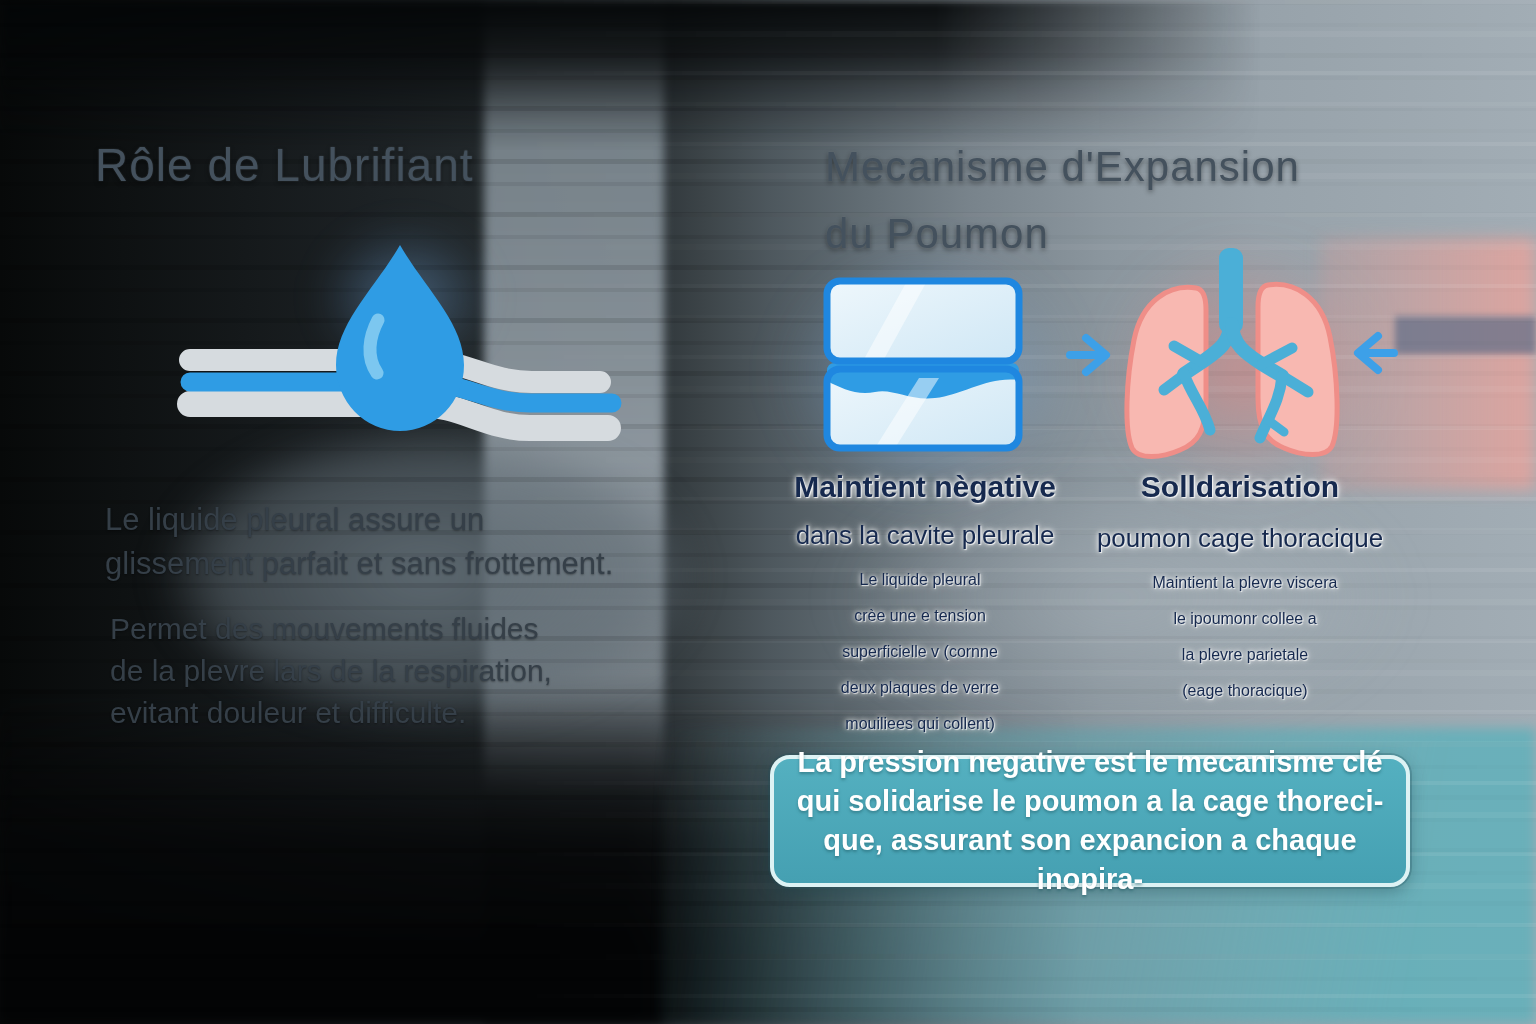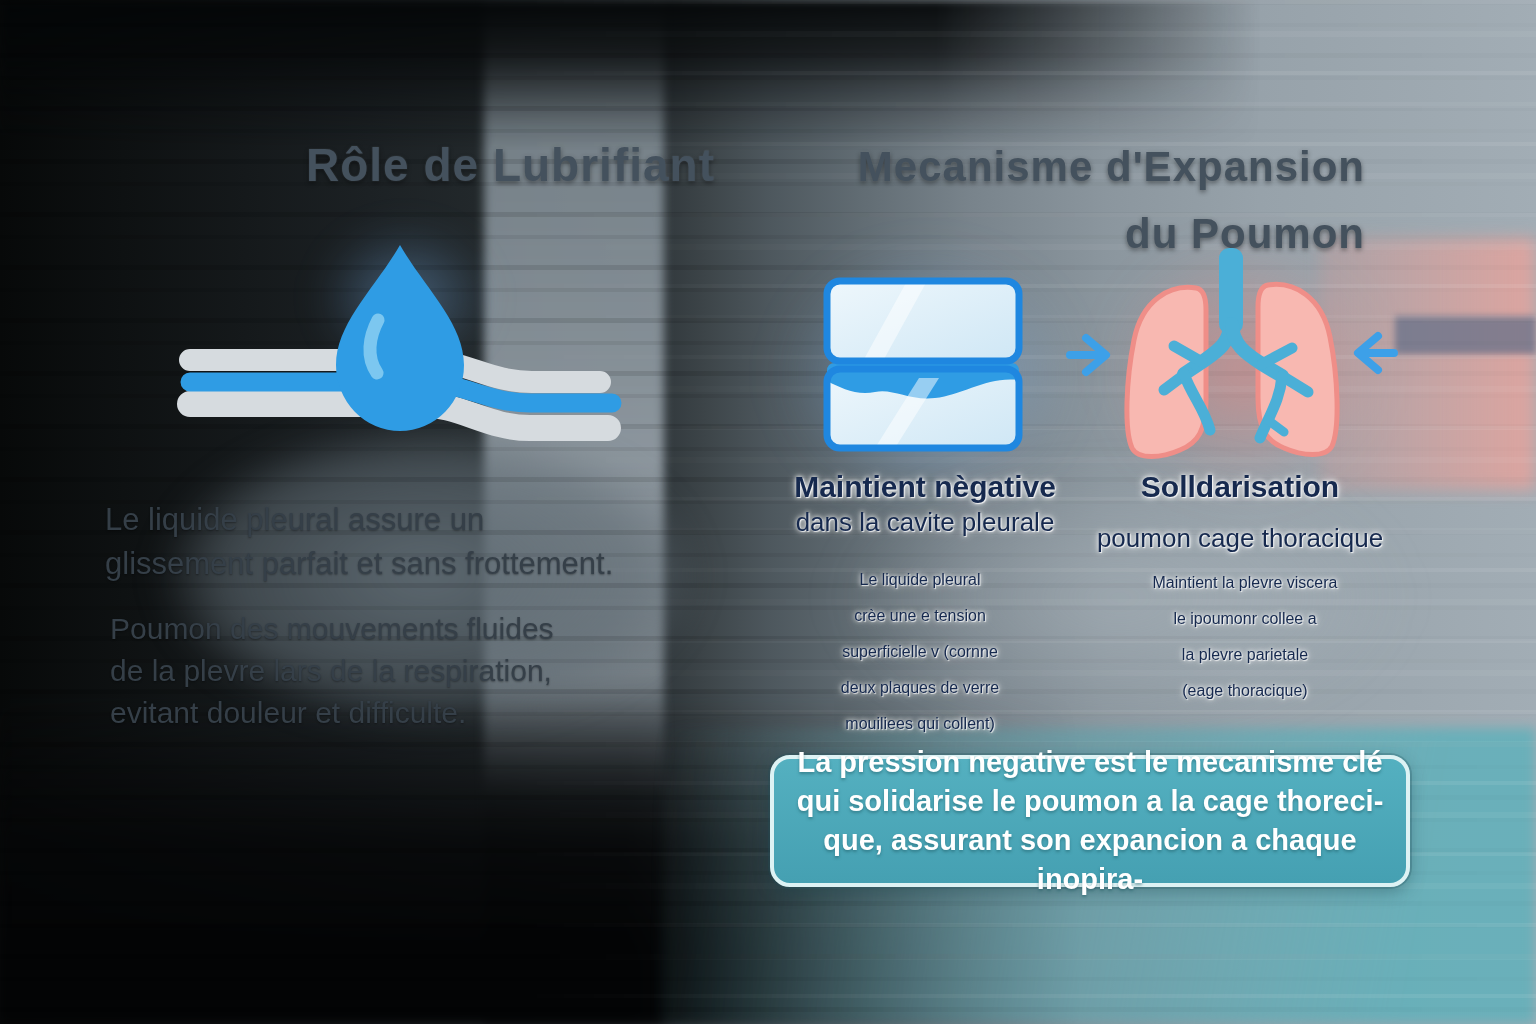--- a/index.html
+++ b/index.html
@@ -43,34 +43,34 @@
       rgba(0,0,0,.08) 23px 27px,transparent 27px 53px);
     -webkit-mask-image:linear-gradient(90deg,#000 0 45%,rgba(0,0,0,.4) 62%,rgba(0,0,0,.15) 100%);
     mask-image:linear-gradient(90deg,#000 0 45%,rgba(0,0,0,.4) 62%,rgba(0,0,0,.15) 100%);}
   .streaks-light{left:0;top:0;width:100%;height:100%;
     background:repeating-linear-gradient(180deg,rgba(255,255,255,.08) 0 4px,transparent 4px 31px,
       rgba(255,255,255,.05) 31px 37px,transparent 37px 71px);
     -webkit-mask-image:linear-gradient(90deg,transparent 0 32%,rgba(255,255,255,.6) 55%,#fff 80%);
     mask-image:linear-gradient(90deg,transparent 0 32%,rgba(255,255,255,.6) 55%,#fff 80%);}
   
   .ml{white-space:pre-line;}
-  .title{font-weight:700;color:#44515d;text-align:right;letter-spacing:1px;
+  .title{font-weight:400;color:#44515d;text-align:left;letter-spacing:1px;
     text-shadow:0 2px 5px rgba(0,0,0,.45),0 0 2px rgba(200,215,225,.2);}
   .left-title{left:95px;top:138px;width:620px;font-size:46px;}
   .right-title{left:825px;top:133px;width:540px;font-size:42px;line-height:67px;}
   .left-par{color:#353f48;text-align:left;font-weight:500;
     text-shadow:0 1px 2px rgba(0,0,0,.35);}
   .par1{left:105px;top:498px;width:610px;font-size:31px;line-height:44px;}
   .par2{left:110px;top:608px;width:580px;font-size:30px;line-height:42px;}
   .navy{color:#16294e;text-align:center;
     text-shadow:0 0 4px rgba(255,255,255,.95),0 0 9px rgba(255,255,255,.75),1px 1px 1px rgba(255,255,255,.8);}
   .col-head{font-size:30px;font-weight:700;}
   .col-sub{font-size:26px;font-weight:500;}
   .head1{left:785px;top:470px;width:280px;}
-  .sub1{left:775px;top:507px;width:300px;}
+  .sub1{left:775px;top:520px;width:300px;}
   .head2{left:1090px;top:470px;width:300px;}
   .sub2{left:1075px;top:507px;width:330px;margin-top:16px;}
   .col-body{font-size:16px;line-height:36px;font-weight:500;}
   .body1{left:770px;top:562px;width:300px;}
   .body2{left:1085px;top:565px;width:320px;}
   .callout{left:770px;top:755px;width:640px;height:132px;border-radius:20px;
     background:linear-gradient(180deg,#54b0c0,#45a0b2);border:4px solid #ddf2f4;
     box-shadow:0 0 0 2px rgba(30,80,90,.25),0 5px 16px rgba(20,60,70,.35);
     display:flex;align-items:center;justify-content:center;box-sizing:border-box;}
   .callout-text{font-size:29px;line-height:39px;font-weight:700;color:#ffffff;text-align:center;
@@ -103,21 +103,21 @@
     <path d="M30,179 H258 C302,179 326,203 370,203 H448" stroke="#d6dbdf" stroke-width="26" fill="none" stroke-linecap="round"></path>
     <path d="M30,135 H262 C306,135 328,157 372,157 H440" stroke="#d6dbdf" stroke-width="22" fill="none" stroke-linecap="round"></path>
     <path d="M30,157 H260 C304,157 326,178 370,178 H452" stroke="#2f9ce4" stroke-width="19" fill="none" stroke-linecap="round"></path>
 
     <path d="M240,20 C216,62 176,98 176,140 A64,66 0 1 0 304,140 C304,98 264,62 240,20 Z" fill="#2f9ce4"></path>
     <path d="M218,95 C209,112 206,132 217,148" stroke="#85ccf1" stroke-width="13" fill="none" stroke-linecap="round" opacity="0.9"></path>
   </svg>
 
   <div class="abs left-par par1 ml">Le liquide pleural assure un
 glissement parfait et sans frottement.</div>
-  <div class="abs left-par par2 ml">Poumon des mouvements fluides
+  <div class="abs left-par par2 ml">Permet des mouvements fluides
 de la plevre lars de la respiration,
 evitant douleur et difficulte.</div>
 
   <div class="abs title right-title ml">Mecanisme d'Expansion
 du Poumon</div>
 
   <svg class="abs" style="left:815px;top:268px;" width="215" height="192" viewBox="0 0 215 192">
     <defs>
       <linearGradient id="glass" x1="0" y1="0" x2="1" y2="1">
         <stop offset="0" stop-color="#eef7fc"></stop>

